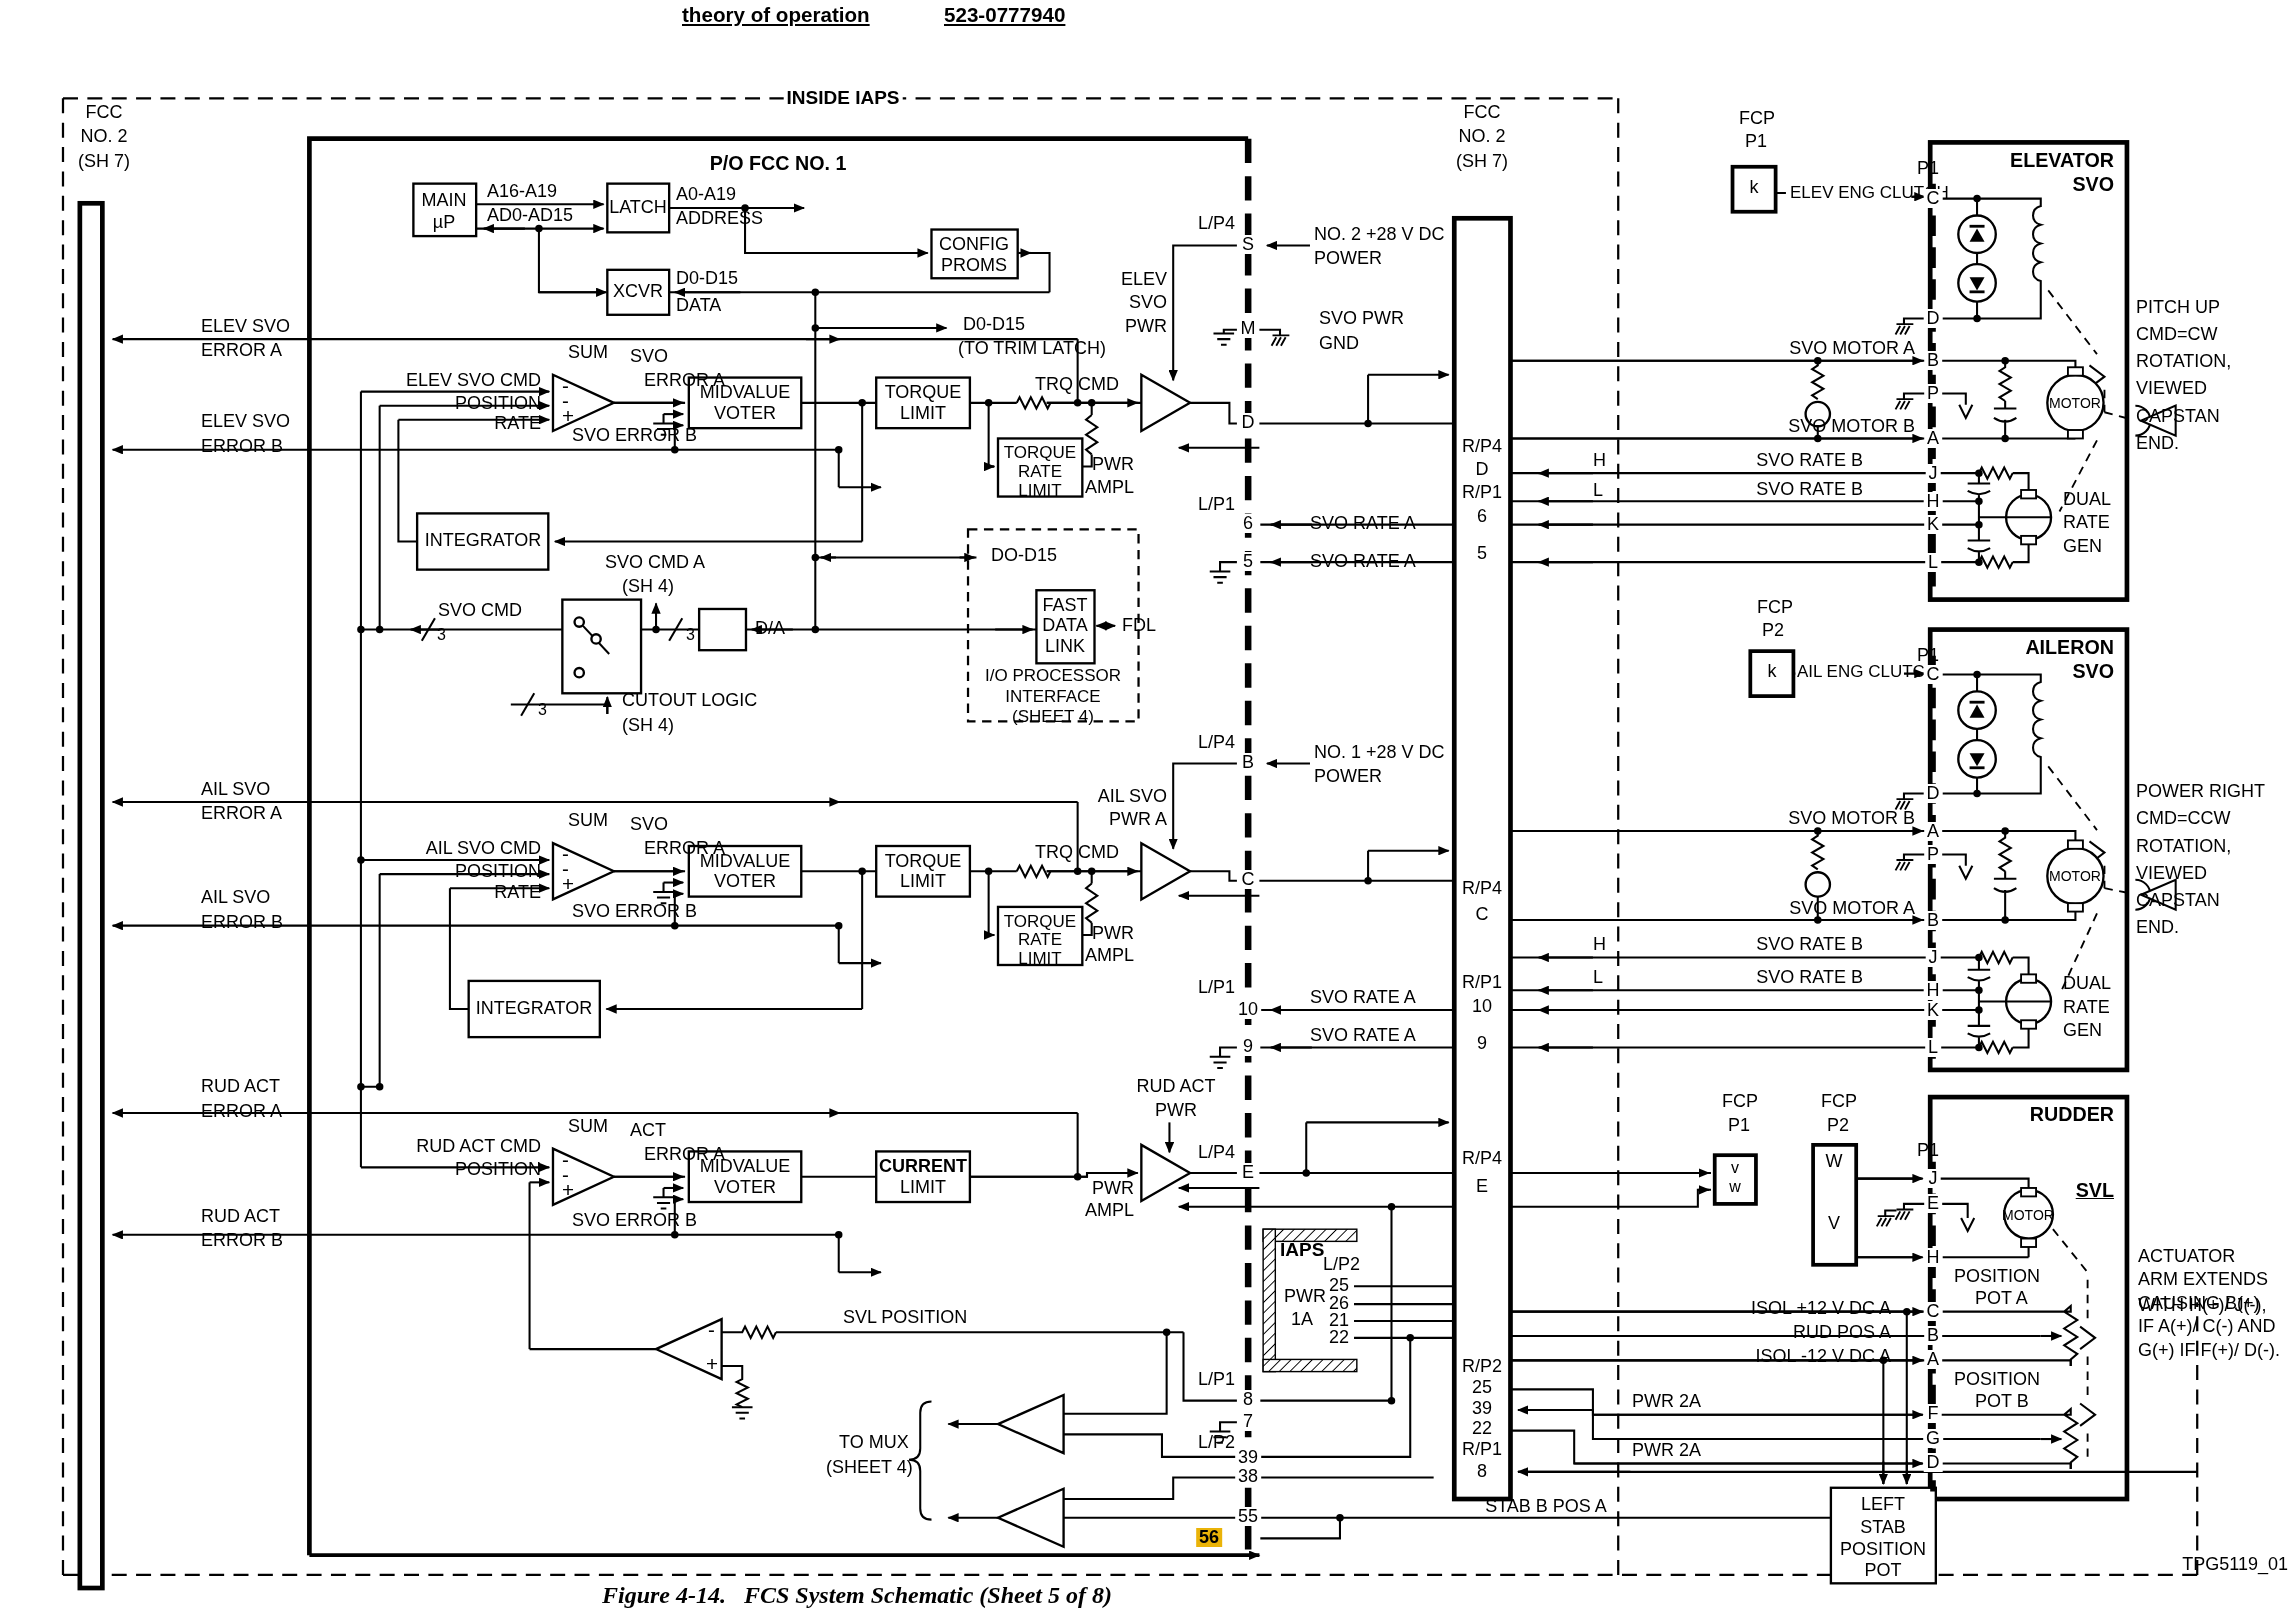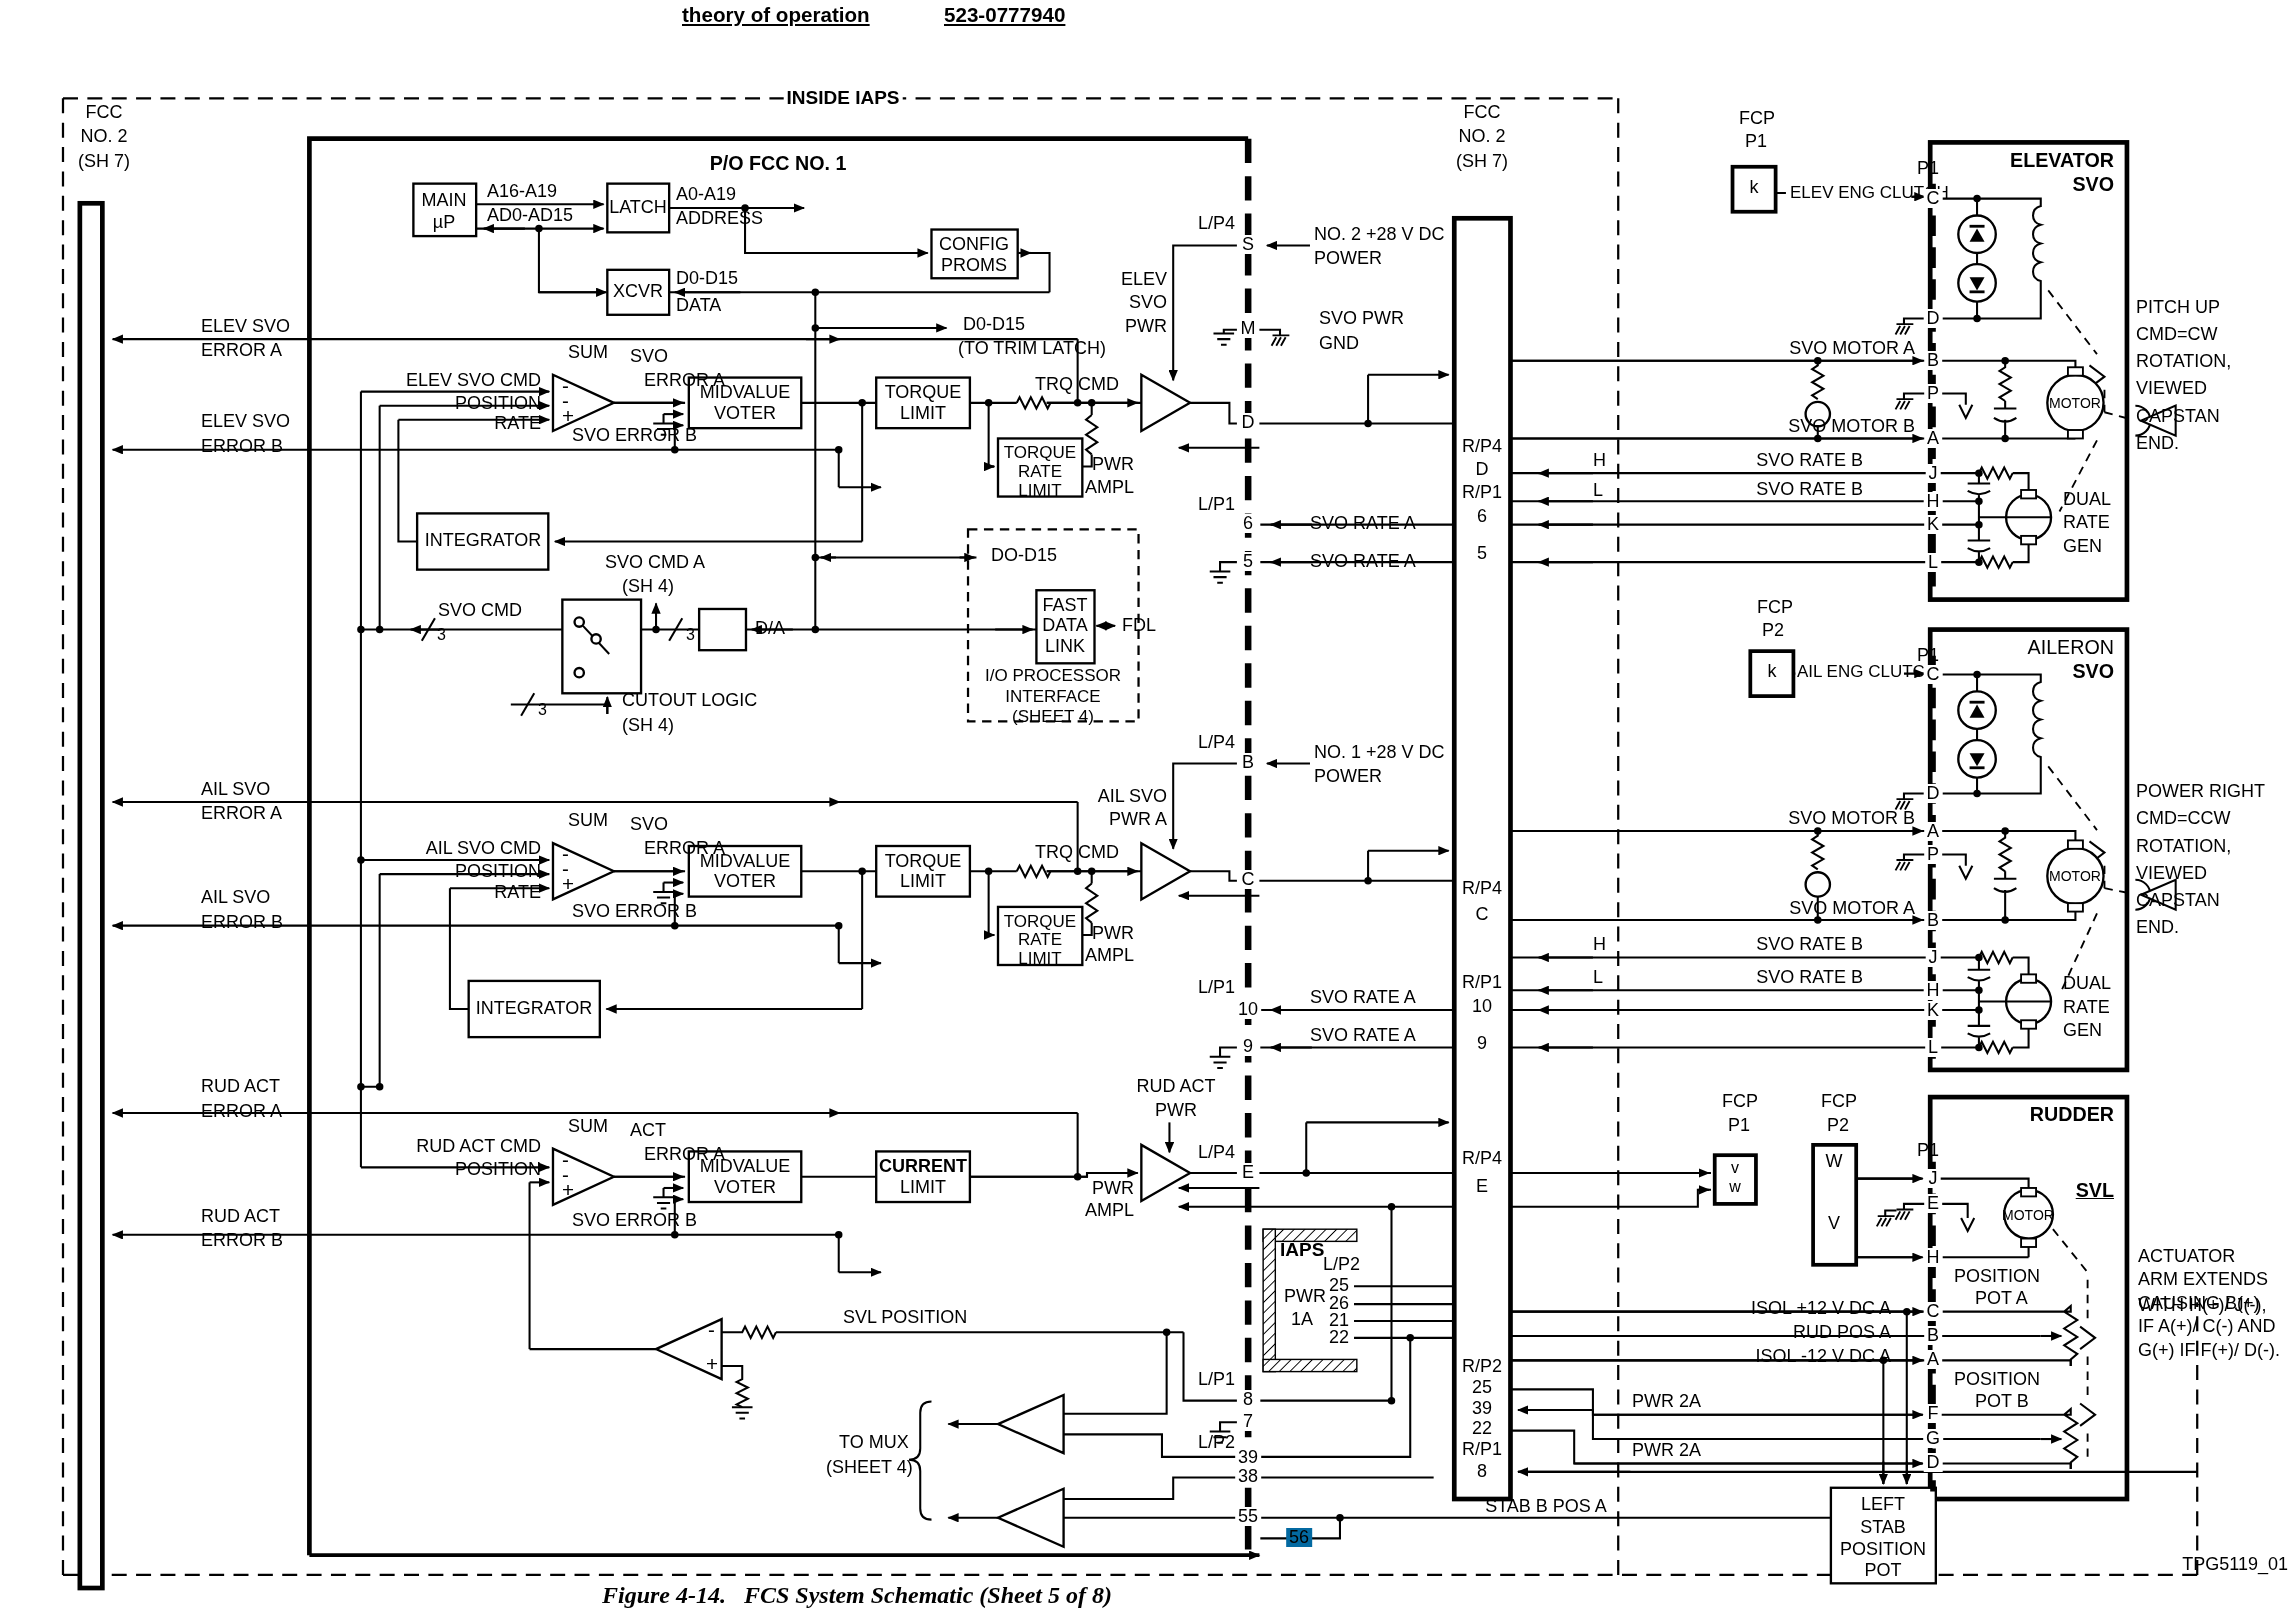--- a/index.html
+++ b/index.html
@@ -575,21 +575,21 @@
       <div class="lbl" style="left: 1310px; top: 1026px;">SVO RATE A</div>
       <div class="lbl" style="left: 1235px; top: 1143px; transform: translateX(-100%);">L/P4</div>
       <div class="lbl" style="left: 1248px; top: 1163px; background: rgb(255, 255, 255); padding: 0px 2.8px; transform: translateX(-50%);">E</div>
       <div class="lbl" style="left: 1235px; top: 1370px; transform: translateX(-100%);">L/P1</div>
       <div class="lbl" style="left: 1248px; top: 1390px; background: rgb(255, 255, 255); padding: 0px 2.8px; transform: translateX(-50%);">8</div>
       <div class="lbl" style="left: 1248px; top: 1412px; background: rgb(255, 255, 255); padding: 0px 2.8px; transform: translateX(-50%);">7</div>
       <div class="lbl" style="left: 1235px; top: 1433px; transform: translateX(-100%);">L/P2</div>
       <div class="lbl" style="left: 1248px; top: 1448px; background: rgb(255, 255, 255); padding: 0px 2.8px; transform: translateX(-50%);">39</div>
       <div class="lbl" style="left: 1248px; top: 1467px; background: rgb(255, 255, 255); padding: 0px 2.8px; transform: translateX(-50%);">38</div>
       <div class="lbl" style="left: 1248px; top: 1507px; background: rgb(255, 255, 255); padding: 0px 2.8px; transform: translateX(-50%);">55</div>
-      <div class="lbl" style="left: 1299px; top: 1528px; background: #0369a1; padding: 0px 2.8px; transform: translateX(-50%);">56</div>
+      <div class="lbl" style="left: 1209px; top: 1528px; background: #eab308; padding: 0px 2.8px; transform: translateX(-50%); font-weight: bold;">56</div>
       <div class="lbl" style="left: 1280px; top: 1240px; font-size: 19px; font-weight: bold;">IAPS</div>
       <div class="lbl" style="left: 1323px; top: 1255px;">L/P2</div>
       <div class="lbl" style="left: 1284px; top: 1287px;">PWR</div>
       <div class="lbl" style="left: 1291px; top: 1310px;">1A</div>
       <div class="lbl" style="left: 1349px; top: 1276px; transform: translateX(-100%);">25</div>
       <div class="lbl" style="left: 1349px; top: 1294px; transform: translateX(-100%);">26</div>
       <div class="lbl" style="left: 1349px; top: 1311px; transform: translateX(-100%);">21</div>
       <div class="lbl" style="left: 1349px; top: 1328px; transform: translateX(-100%);">22</div>
       <div class="lbl" style="left: 1482px; top: 437px; background: rgb(255, 255, 255); padding: 0px 2.8px; transform: translateX(-50%);">R/P4</div>
       <div class="lbl" style="left: 1482px; top: 460px; background: rgb(255, 255, 255); padding: 0px 2.8px; transform: translateX(-50%);">D</div>
@@ -648,21 +648,21 @@
       <div class="lbl" style="left: 1915px; top: 339px; transform: translateX(-100%);">SVO MOTOR A</div>
       <div class="lbl" style="left: 1915px; top: 417px; transform: translateX(-100%);">SVO MOTOR B</div>
       <div class="lbl" style="left: 1863px; top: 451px; transform: translateX(-100%);">SVO RATE B</div>
       <div class="lbl" style="left: 1863px; top: 480px; transform: translateX(-100%);">SVO RATE B</div>
       <div class="lbl" style="left: 2136px; top: 298px;">PITCH UP</div>
       <div class="lbl" style="left: 2136px; top: 325px;">CMD=CW</div>
       <div class="lbl" style="left: 2136px; top: 352px;">ROTATION,</div>
       <div class="lbl" style="left: 2136px; top: 379px;">VIEWED</div>
       <div class="lbl" style="left: 2136px; top: 407px;">CAPSTAN</div>
       <div class="lbl" style="left: 2136px; top: 434px;">END.</div>
-      <div class="lbl" style="left: 2114px; top: 637px; font-size: 19.7px; font-weight: normal; transform: translateX(-100%);">AILERON</div>
+      <div class="lbl" style="left: 2114px; top: 637px; font-size: 19.7px; font-weight: bold; transform: translateX(-100%);">AILERON</div>
       <div class="lbl" style="left: 2114px; top: 661px; font-size: 19.7px; font-weight: bold; transform: translateX(-100%);">SVO</div>
       <div class="lbl" style="left: 1917px; top: 646px;">P1</div>
       <div class="lbl" style="left: 1933px; top: 665px; background: rgb(255, 255, 255); padding: 0px 2.8px; transform: translateX(-50%);">C</div>
       <div class="lbl" style="left: 1933px; top: 784px; background: rgb(255, 255, 255); padding: 0px 2.8px; transform: translateX(-50%);">D</div>
       <div class="lbl" style="left: 1933px; top: 822px; background: rgb(255, 255, 255); padding: 0px 2.8px; transform: translateX(-50%);">A</div>
       <div class="lbl" style="left: 1933px; top: 845px; background: rgb(255, 255, 255); padding: 0px 2.8px; transform: translateX(-50%);">P</div>
       <div class="lbl" style="left: 1933px; top: 911px; background: rgb(255, 255, 255); padding: 0px 2.8px; transform: translateX(-50%);">B</div>
       <div class="lbl" style="left: 1933px; top: 948px; background: rgb(255, 255, 255); padding: 0px 2.8px; transform: translateX(-50%);">J</div>
       <div class="lbl" style="left: 1933px; top: 981px; background: rgb(255, 255, 255); padding: 0px 2.8px; transform: translateX(-50%);">H</div>
       <div class="lbl" style="left: 1933px; top: 1001px; background: rgb(255, 255, 255); padding: 0px 2.8px; transform: translateX(-50%);">K</div>

